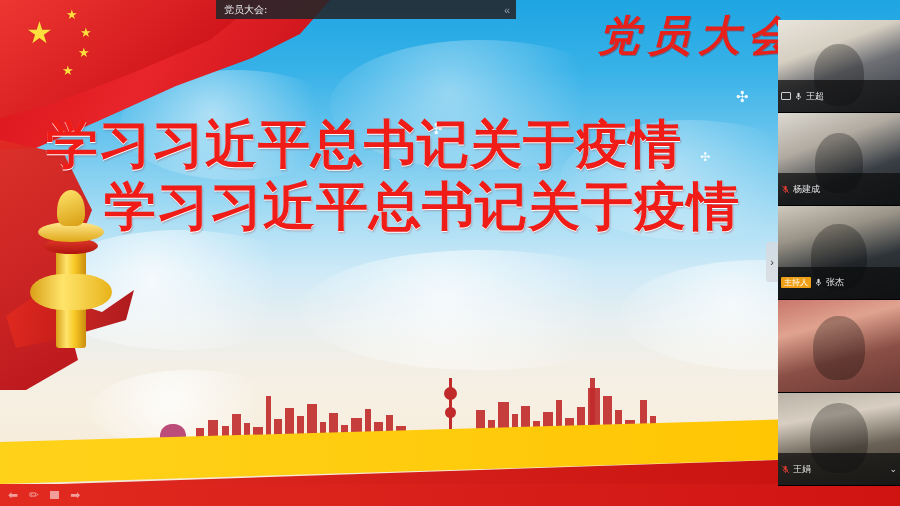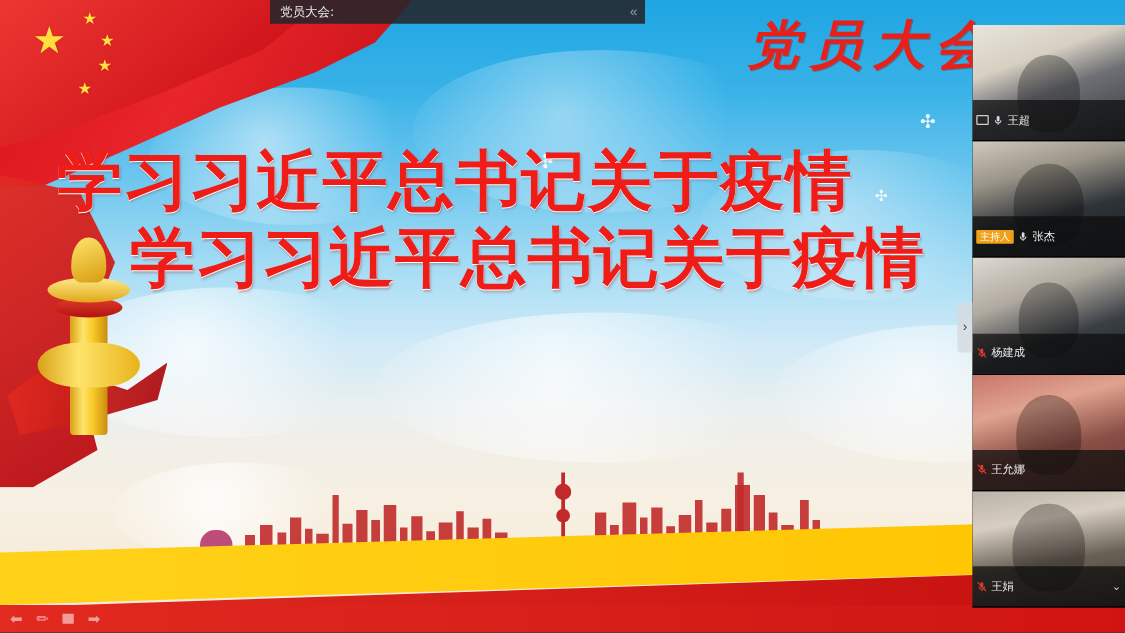--- a/index.html
+++ b/index.html
@@ -327,55 +327,48 @@
       <div class="namebar">
         <span class="vidicon"></span>
         <svg class="micon" viewBox="0 0 24 24">
             <path fill="#d8d8d8" d="M12 14a3 3 0 0 0 3-3V5a3 3 0 0 0-6 0v6a3 3 0 0 0 3 3zm5-3a5 5 0 0 1-10 0H5a7 7 0 0 0 6 6.9V21h2v-3.1A7 7 0 0 0 19 11z"></path>
           </svg>
         <span class="pname">王超</span>
       </div>
     </div>
 
     <div class="tile">
+      <div class="feed f3">
+        <div class="head" style="top:20px;width:48px;height:60px"></div>
+      </div>
+      <div class="namebar">
+        <svg class="micon" viewBox="0 0 24 24">
+            <path fill="#e03c31" d="M12 14a3 3 0 0 0 3-3V5a3 3 0 0 0-6 0v6a3 3 0 0 0 3 3zm5-3a5 5 0 0 1-10 0H5a7 7 0 0 0 6 6.9V21h2v-3.1A7 7 0 0 0 19 11z"></path>
+            <path stroke="#e03c31" stroke-width="2.4" d="M3 2l18 19"></path>
+          </svg>
+        <span class="pname">杨建成</span>
+      </div>
+    </div>
+
+    <div class="tile">
       <div class="feed f2">
         <div class="head" style="top:18px;width:56px;height:66px"></div>
       </div>
       <div class="namebar">
         <span class="hostbadge">主持人</span>
         <svg class="micon" viewBox="0 0 24 24">
             <path fill="#d8d8d8" d="M12 14a3 3 0 0 0 3-3V5a3 3 0 0 0-6 0v6a3 3 0 0 0 3 3zm5-3a5 5 0 0 1-10 0H5a7 7 0 0 0 6 6.9V21h2v-3.1A7 7 0 0 0 19 11z"></path>
           </svg>
         <span class="pname">张杰</span>
       </div>
     </div>
 
     <div class="tile">
-      <div class="feed f3">
-        <div class="head" style="top:20px;width:48px;height:60px"></div>
-      </div>
-      <div class="namebar">
-        <svg class="micon" viewBox="0 0 24 24">
-            <path fill="#e03c31" d="M12 14a3 3 0 0 0 3-3V5a3 3 0 0 0-6 0v6a3 3 0 0 0 3 3zm5-3a5 5 0 0 1-10 0H5a7 7 0 0 0 6 6.9V21h2v-3.1A7 7 0 0 0 19 11z"></path>
-            <path stroke="#e03c31" stroke-width="2.4" d="M3 2l18 19"></path>
-          </svg>
-        <span class="pname">杨建成</span>
-      </div>
-    </div>
-
-    <div class="tile">
       <div class="feed f4">
         <div class="head" style="top:16px;width:52px;height:64px"></div>
-      </div>
-      <div class="namebar">
-        <svg class="micon" viewBox="0 0 24 24">
-            <path fill="#e03c31" d="M12 14a3 3 0 0 0 3-3V5a3 3 0 0 0-6 0v6a3 3 0 0 0 3 3zm5-3a5 5 0 0 1-10 0H5a7 7 0 0 0 6 6.9V21h2v-3.1A7 7 0 0 0 19 11z"></path>
-            <path stroke="#e03c31" stroke-width="2.4" d="M3 2l18 19"></path>
-          </svg>
-        <span class="pname">王允娜</span>
       </div>
     </div>
 
     <div class="tile">
       <div class="feed f5">
         <div class="head" style="top:10px;width:58px;height:70px"></div>
       </div>
       <div class="namebar">
         <svg class="micon" viewBox="0 0 24 24">
             <path fill="#e03c31" d="M12 14a3 3 0 0 0 3-3V5a3 3 0 0 0-6 0v6a3 3 0 0 0 3 3zm5-3a5 5 0 0 1-10 0H5a7 7 0 0 0 6 6.9V21h2v-3.1A7 7 0 0 0 19 11z"></path>

